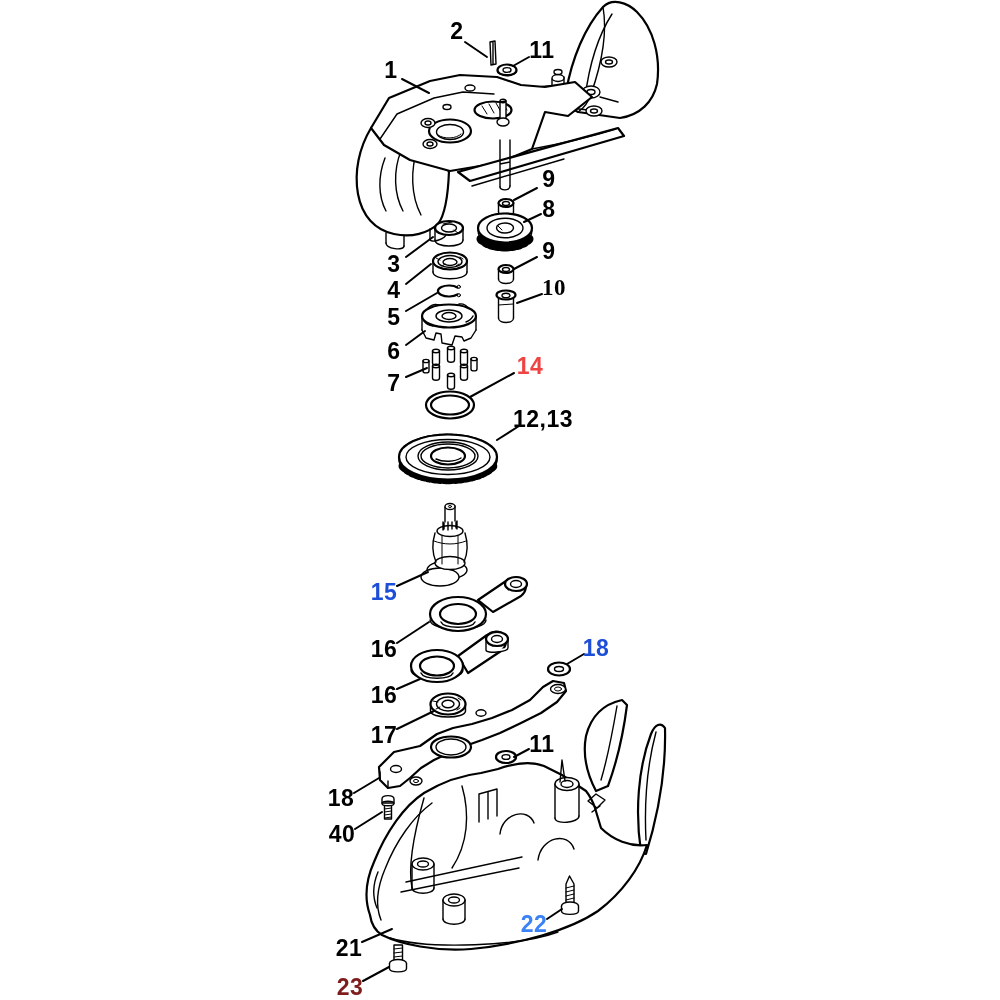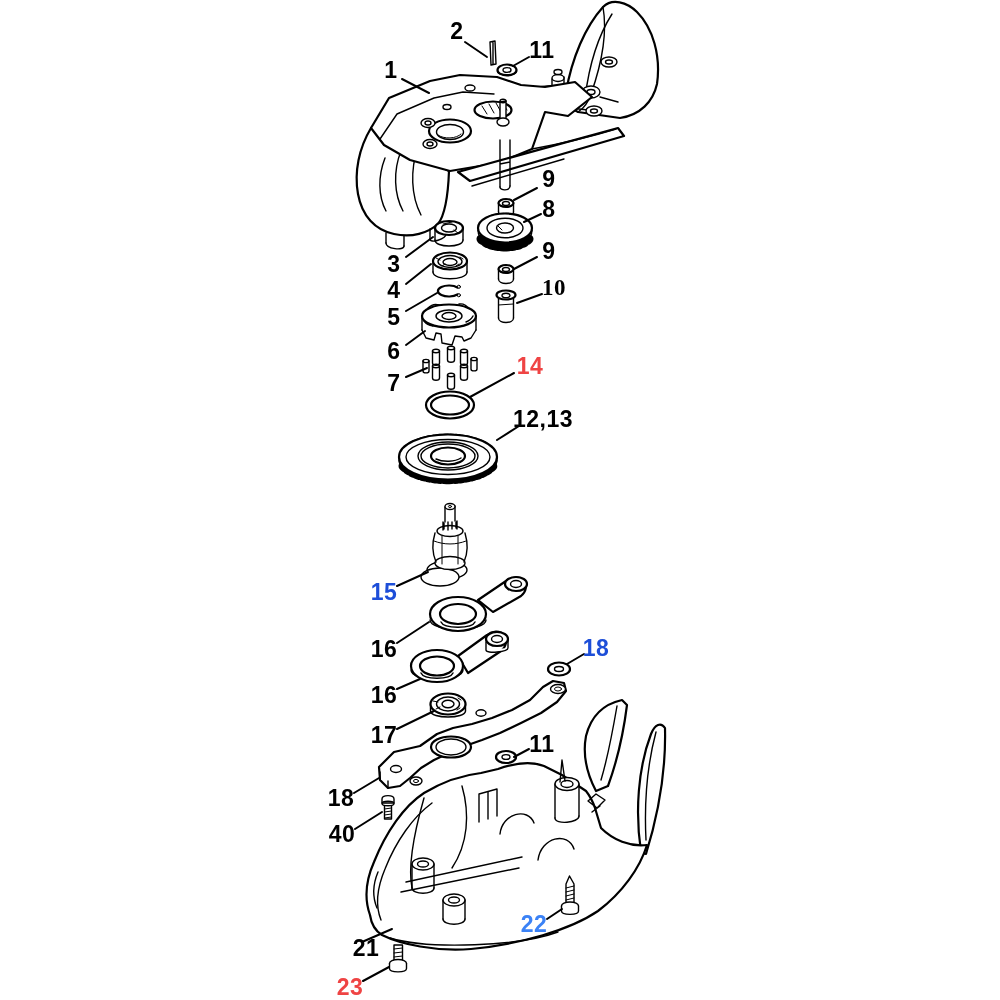--- a/index.html
+++ b/index.html
@@ -360,17 +360,17 @@
       <div class="callout" style="left: 530px; top: 366px; color: #ef4444;">14</div>
       <div class="callout" style="left: 543px; top: 419px; color: rgb(0, 0, 0);">12,13</div>
       <div class="callout" style="left: 384px; top: 592px; color: #1d4ed8;">15</div>
       <div class="callout" style="left: 384px; top: 649px; color: rgb(0, 0, 0);">16</div>
       <div class="callout" style="left: 596px; top: 648px; color: #1d4ed8;">18</div>
       <div class="callout" style="left: 384px; top: 695px; color: rgb(0, 0, 0);">16</div>
       <div class="callout" style="left: 384px; top: 735px; color: rgb(0, 0, 0);">17</div>
       <div class="callout" style="left: 542px; top: 744px; color: rgb(0, 0, 0);">11</div>
       <div class="callout" style="left: 341px; top: 798px; color: rgb(0, 0, 0);">18</div>
       <div class="callout" style="left: 342px; top: 834px; color: rgb(0, 0, 0);">40</div>
-      <div class="callout" style="left: 366px; top: 948px; color: rgb(0, 0, 0);">21</div>
+      <div class="callout" style="left: 349px; top: 948px; color: rgb(0, 0, 0);">21</div>
       <div class="callout" style="left: 534px; top: 924px; color: #3b82f6;">22</div>
-      <div class="callout" style="left: 350px; top: 987px; color: #ef4444;">23</div>
+      <div class="callout" style="left: 350px; top: 987px; color: #7f1d1d;">23</div>
     </div>
 </div>
 
 </body></html>

